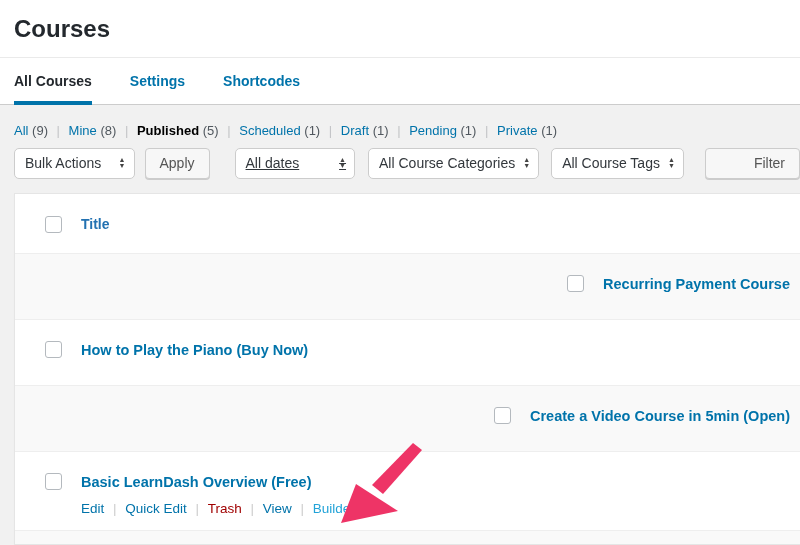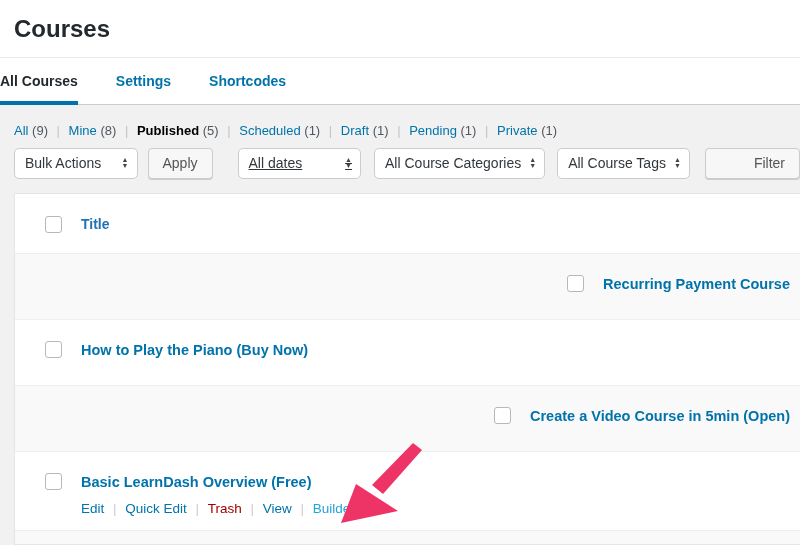--- a/index.html
+++ b/index.html
@@ -16,20 +16,21 @@
   .topbar { background: #fff; }
   h1.page-title {
     font-size: 24px;
     font-weight: 700;
     color: #23282d;
     padding: 15px 16px 13px 14px;
     line-height: 1.2;
   }
   .tabs {
     display: flex;
+    padding-left: 14px;
     background: #fff;
     border-top: 1px solid #eaeaea;
     border-bottom: 1px solid #ccc;
   }
   .tab {
     font-size: 14px;
     font-weight: 700;
     padding: 15px 0 12px;
     margin-right: 38px;
     color: #0073aa;
@@ -95,21 +96,21 @@
     border-radius: 4px;
     box-shadow: 0 1px 0 #ccc;
     color: #555;
     font-size: 14px;
     font-family: "Liberation Sans", sans-serif;
     height: 31px;
     padding: 0 14px;
     cursor: pointer;
   }
   .btn-apply  { margin-left: 10px; }
-  .btn-filter { margin-left: 15px; padding-left: 48px; }
+  .btn-filter { margin-left: 21px; padding-left: 48px; }
 
   
   .list-table {
     background: #fff;
     border: 1px solid #e5e5e5;
     border-right: none;
     box-shadow: 0 1px 1px rgba(0,0,0,.04);
   }
   .trow {
     display: flex;

